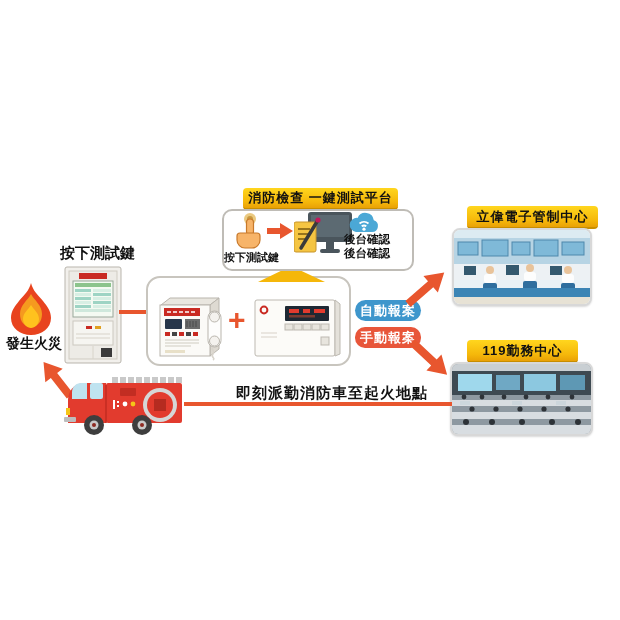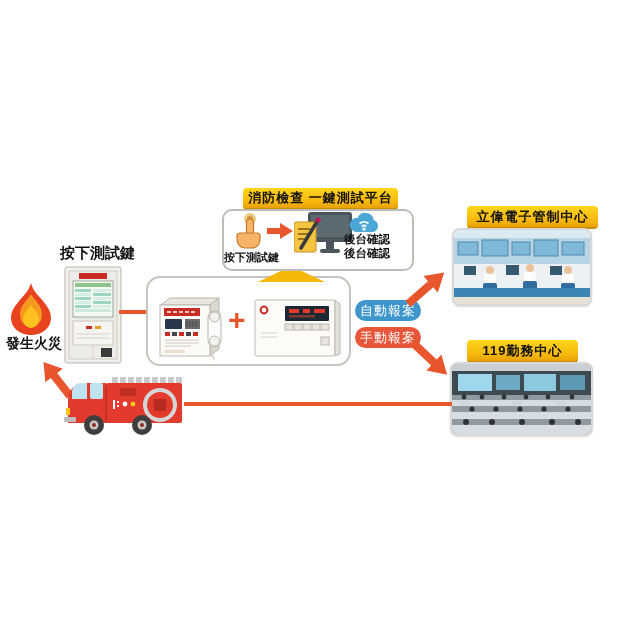--- a/index.html
+++ b/index.html
@@ -36,23 +36,23 @@
   .control-lbl{left:455px;top:206px;width:131px;height:21px;font-size:13px;margin-left:12px;}
   .duty-lbl{left:467px;top:340px;width:111px;height:21px;font-size:13px;text-align:center;}
 
   
   .platform-box{left:222px;top:209px;width:188px;height:58px;border:2px solid #BFBCB6;border-radius:10px;background:#fff;}
   .press-lbl{left:224px;top:250px;font-size:11px;}
   .confirm-lbl{left:344px;top:232px;font-size:11.5px;line-height:14px;font-weight:bold;}
 
   
   .pill{width:66px;height:21px;border-radius:12px;display:flex;align-items:center;justify-content:center;
-        color:#fff;font-weight:normal;font-size:13px;letter-spacing:1px;}
+        color:#fff;font-weight:bold;font-size:13px;letter-spacing:1px;}
   .pill-auto{left:355px;top:300px;background:#3E96CC;}
-  .pill-manual{left:355px;top:327px;background:#E8563A;}
+  .pill-manual{left:355px;top:327px;background:#E8563A;border-radius:10px;}
 
   
   .photo{border:2px solid #D8D8D8;border-radius:8px;overflow:hidden;background:#eee;box-shadow:0 1px 2px rgba(0,0,0,.15);}
   .control-photo{left:452px;top:228px;width:136px;height:74px;}
   .duty-photo{left:450px;top:362px;width:139px;height:70px;}
 
   .dispatch-lbl{left:236px;top:384px;font-size:15px;letter-spacing:1px;}
 </style>
 </head>
 <body>
@@ -314,14 +314,15 @@
     <g>
       <circle cx="32" cy="55" r="10" fill="#3E3E3E"></circle>
         <circle cx="32" cy="55" r="4.5" fill="#C9C9C9"></circle>
         <circle cx="32" cy="55" r="2" fill="#8E2A22"></circle>
       <circle cx="80" cy="55" r="10" fill="#3E3E3E"></circle>
         <circle cx="80" cy="55" r="4.5" fill="#C9C9C9"></circle>
         <circle cx="80" cy="55" r="2" fill="#8E2A22"></circle>
     </g>
   </svg>
   <div class="abs conn conn-dispatch"></div>
+  <div class="abs lbl dispatch-lbl">即刻派勤消防車至起火地點</div>
 
 </div>
 
 </body></html>

